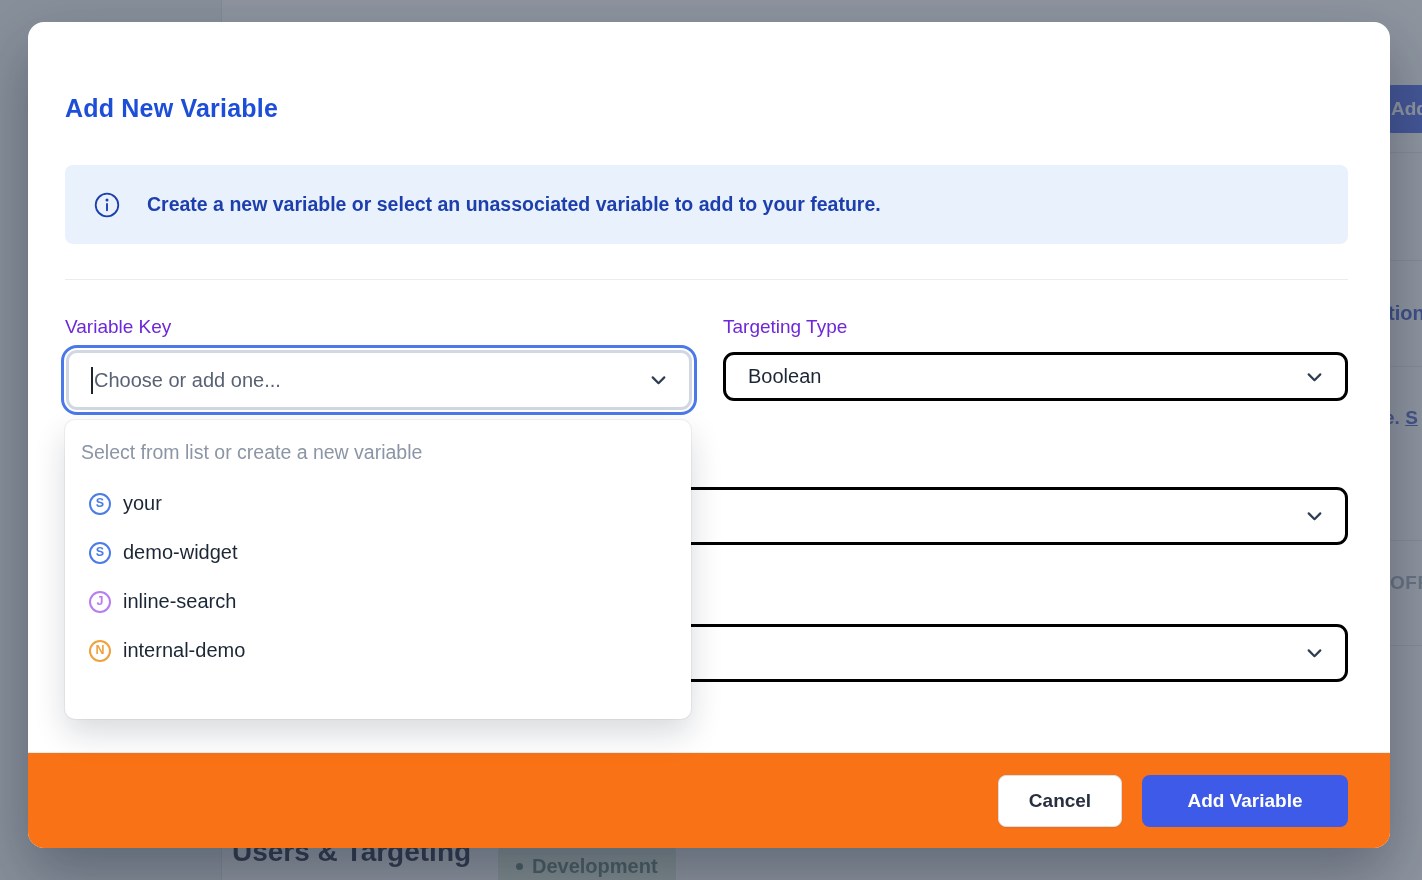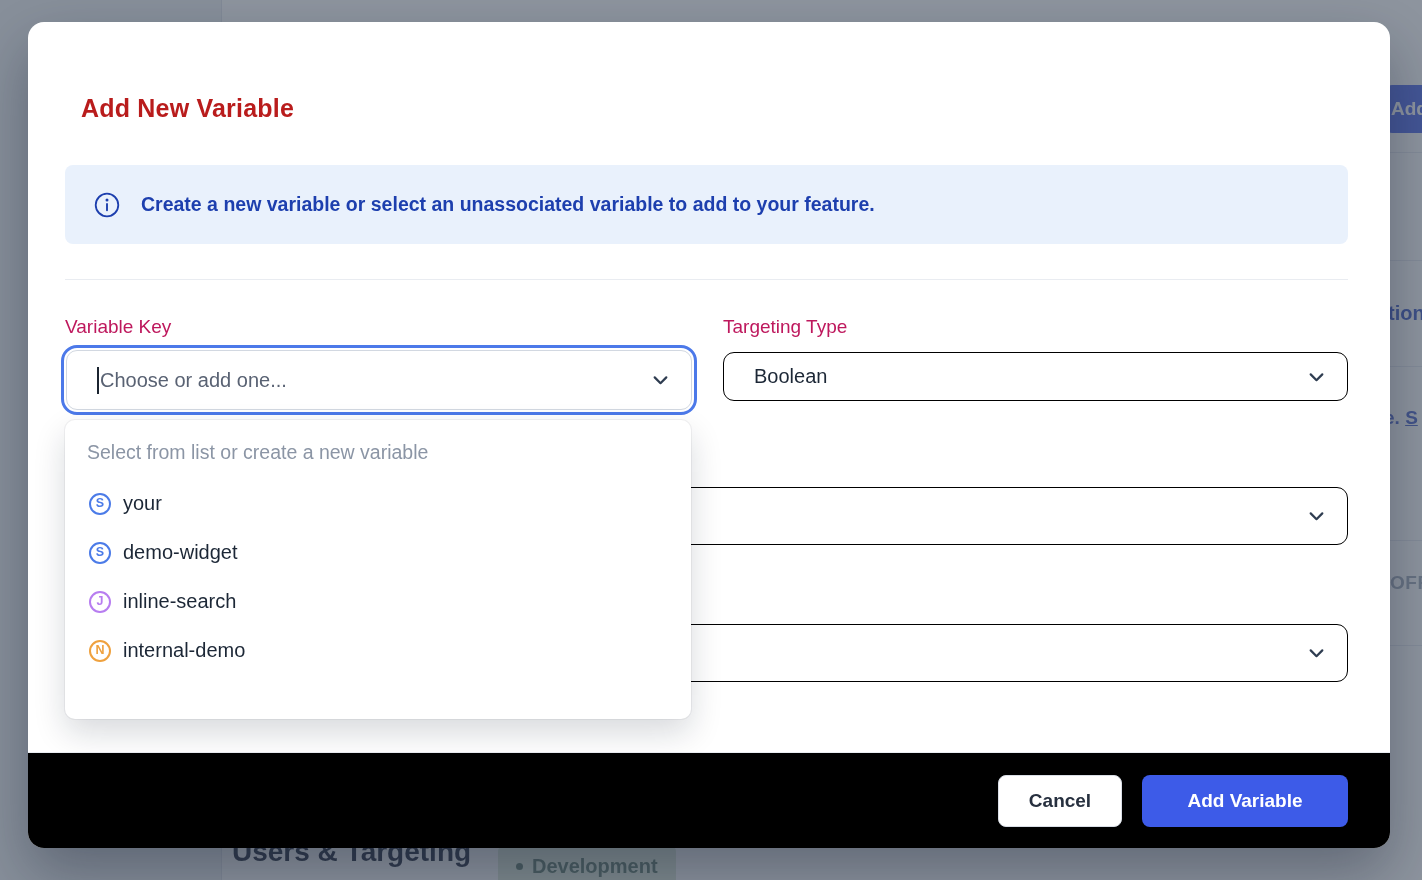--- a/index.html
+++ b/index.html
@@ -26,52 +26,52 @@
               font-size:20px; font-weight:700; color:#52705f; }
   .bg-badge .dot { width:7px; height:7px; border-radius:50%; background:#52705f; }
 
   
   .overlay { position:absolute; inset:0; background:rgba(73,84,100,0.62); z-index:50; }
 
   
   .modal { position:absolute; left:28px; top:22px; width:1362px; height:826px; background:#fff;
            border-radius:16px; box-shadow:0 25px 60px rgba(15,23,42,.35); z-index:60; overflow:hidden; }
   .modal-title { position:absolute; left:37px; top:72px; font-size:25px; font-weight:700;
-                 color:#b91c1c; letter-spacing:.2px;margin-left:16px; }
+                 color:#1d4ed8; letter-spacing:.2px; }
   .banner { position:absolute; left:37px; top:143px; width:1283px; height:79px; background:#e9f1fc;
-            border-radius:8px; display:flex; align-items:center; padding:0 29px; gap:21px; }
+            border-radius:8px; display:flex; align-items:center; padding:0 29px; gap:27px; }
   .banner-text { color:#1d3fae; font-size:19.5px; font-weight:600; }
   .divider { position:absolute; left:37px; top:257px; width:1283px; height:1px; background:#e9ecf1; }
 
-  .field-label { position:absolute; top:294px; font-size:19px; font-weight:500; color:#be185d; }
+  .field-label { position:absolute; top:294px; font-size:19px; font-weight:500; color:#6d28d9; }
   .lbl-key { left:37px; } .lbl-type { left:695px; }
 
-  .control { position:absolute; background:#fff; border:1px solid #000000; border-radius:11px;
-             display:flex; align-items:center; padding:0 30px; font-size:20px; color:#1c2736; }
+  .control { position:absolute; background:#fff; border:3px solid #000000; border-radius:11px;
+             display:flex; align-items:center; padding:0 22px; font-size:20px; color:#1c2736; }
   .combo-key { left:38px; top:328px; width:626px; height:60px; border-color:#d2d8e1;
                outline:3px solid #4c79e9; outline-offset:2px; }
   .sel-type  { left:695px; top:330px; width:625px; height:49px; }
   .peek { left:37px; width:1283px; height:58px; z-index:1; }
   .peek1 { top:465px; } .peek2 { top:602px; }
   .caret { width:2px; height:27px; background:#1b2430; margin-right:1px; }
   .placeholder { color:#596273; }
   .chevron { position:absolute; right:21px; top:50%; transform:translateY(-50%); display:flex; }
 
   
   .panel { position:absolute; left:37px; top:398px; width:626px; height:299px; background:#fff;
            border-radius:10px; z-index:3; padding:21px 16px;
            box-shadow:0 14px 32px rgba(15,23,42,.16), 0 0 0 1px rgba(15,23,42,.05); }
-  .panel-header { color:#8b95a5; font-size:19.5px; padding:0 0 15px 0;margin-left:6px; }
+  .panel-header { color:#8b95a5; font-size:19.5px; padding:0 0 15px 0; }
   .opt { display:flex; align-items:center; gap:12px; padding:13px 8px; font-size:20px;
          color:#1c2736; border-radius:6px; cursor:default; }
   .ticon { width:22px; height:22px; min-width:22px; border:2px solid; border-radius:50%;
            display:grid; place-items:center; font-size:12.5px; font-weight:700; line-height:1; }
 
   
-  .footer { position:absolute; left:0; top:730px; width:100%; height:96px; background:#000000;
+  .footer { position:absolute; left:0; top:730px; width:100%; height:96px; background:#f97316;
             border-top:1px solid #eaedf2; display:flex; align-items:center; justify-content:flex-end;
             gap:20px; padding-right:42px; }
   .btn { height:52px; border-radius:8px; font-size:19px; font-weight:600; font-family:inherit;
          display:flex; align-items:center; justify-content:center; cursor:pointer; }
   .btn-cancel { width:124px; background:#fff; border:1px solid #d9dee6; color:#27303f;
                 box-shadow:0 1px 2px rgba(15,23,42,.05); }
   .btn-add { width:206px; background:#3d5be8; border:none; color:#fff; }
 
   svg { display:block; }
 </style>

